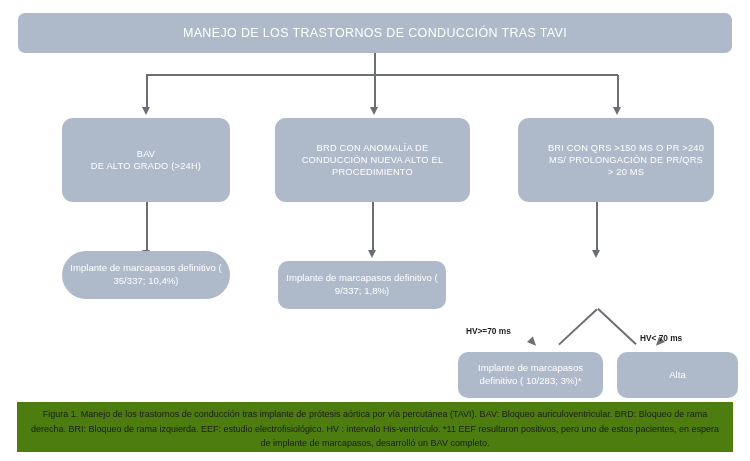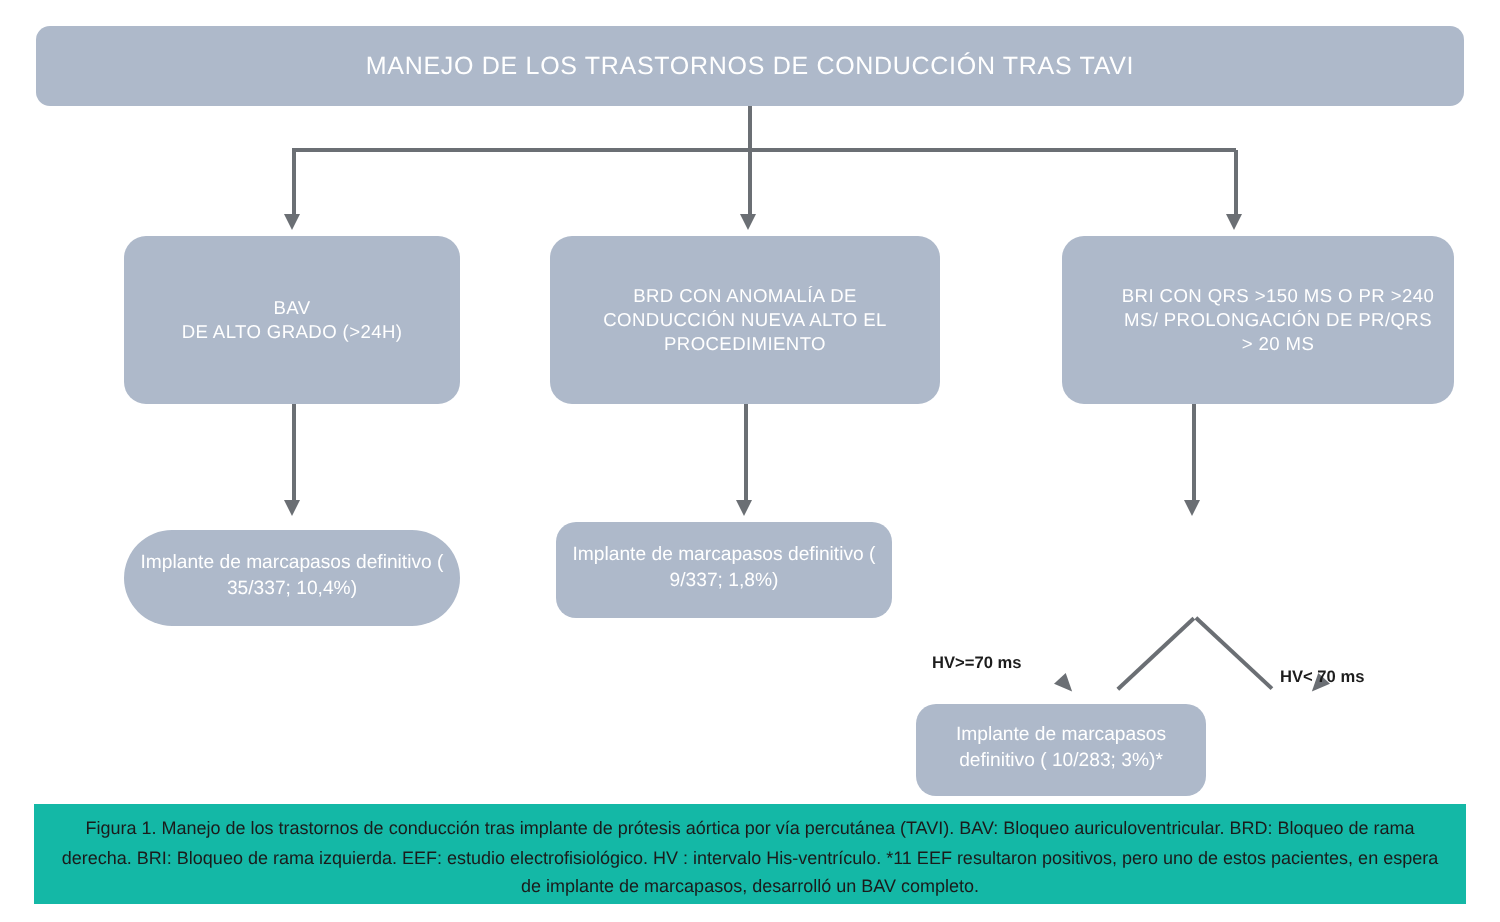--- a/index.html
+++ b/index.html
@@ -41,27 +41,27 @@
     border-radius: 7px;
   }
 
   .node-criteria {
     font-size: 9.3px;
     letter-spacing: 0.2px;
     border-radius: 11px;
   }
   .crit-1 { left: 62px;  top: 118px; width: 168px; height: 84px; }
   .crit-2 { left: 275px; top: 118px; width: 195px; height: 84px; }
-  .crit-3 { left: 531px; top: 118px; width: 196px; height: 84px; padding-left: 28px; }
+  .crit-3 { left: 518px; top: 118px; width: 196px; height: 84px; padding-left: 28px; }
 
   .node-outcome {
     font-size: 9.6px;
     border-radius: 10px;
   }
-  .out-1 { left: 62px;  top: 265px; width: 168px; height: 48px; border-radius: 24px; }
+  .out-1 { left: 62px;  top: 251px; width: 168px; height: 48px; border-radius: 24px; }
   .out-2 { left: 278px; top: 261px; width: 168px; height: 48px; }
   .out-eef { left: 510px; top: 258px; width: 172px; height: 50px; }
 
   .node-terminal {
     font-size: 9.6px;
     border-radius: 10px;
   }
   .term-pm  { left: 458px; top: 352px; width: 145px; height: 46px; }
   .term-alta{ left: 617px; top: 352px; width: 121px; height: 46px; }
 
@@ -143,21 +143,21 @@
   .bl-left  { left: 466px; top: 326px; }
   .bl-right { left: 640px; top: 322px; margin-top: 11px; }
 
   
   .caption {
     position: absolute;
     left: 17px;
     top: 402px;
     width: 716px;
     height: 50px;
-    background: #14b8a6;
+    background: #4d7c0f;
     color: #1b1b1b;
     font-size: 9px;
     line-height: 1.62;
     text-align: center;
     padding: 5px 9px;
     box-sizing: border-box;
   }
 </style>
 </head>
 <body>
@@ -193,16 +193,17 @@
 
   <div class="diag diag-left"></div>
   <div class="diag diag-right"></div>
   <div class="diag-head dgh-left"></div>
   <div class="diag-head dgh-right"></div>
 
   <div class="branch-label bl-left">HV&gt;=70 ms</div>
   <div class="branch-label bl-right">HV&lt; 70 ms</div>
 
   <div class="node node-terminal term-pm">Implante de marcapasos definitivo ( 10/283; 3%)*</div>
+  <div class="node node-terminal term-alta">Alta</div>
 
   <div class="caption">Figura 1. Manejo de los trastornos de conducción tras implante de prótesis aórtica por vía percutánea (TAVI). BAV: Bloqueo auriculoventricular. BRD: Bloqueo de rama derecha. BRI: Bloqueo de rama izquierda. EEF: estudio electrofisiológico. HV : intervalo His-ventrículo. *11 EEF resultaron positivos, pero uno de estos pacientes, en espera de implante de marcapasos, desarrolló un BAV completo.</div>
 
 </div>
 
 </body></html>

